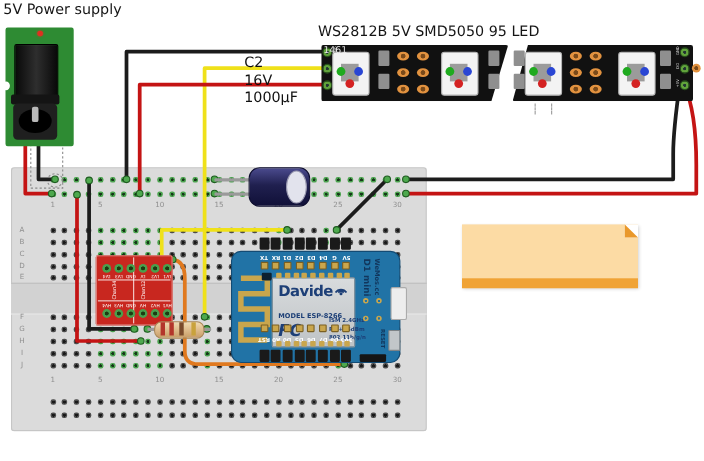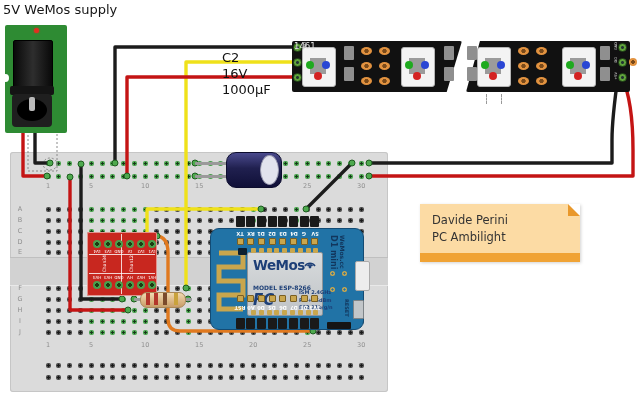--- a/index.html
+++ b/index.html
@@ -103,21 +103,22 @@
   .note-fold{position:absolute;right:0;top:0;width:0;height:0;border-left:12px solid #e9982b;border-top:12px solid #ffffff;}
   .note-text{position:absolute;left:12px;top:8px;font-size:11.5px;color:#333;line-height:16.5px;}
 
   .watermark{position:absolute;right:5px;bottom:2px;font-size:19px;color:#9e9e9e;letter-spacing:0.5px;z-index:5;}
 </style>
 </head>
 <body>
 
 <div id="stage">
 
-  <div class="t psu-title">5V WeMos supply</div>
+  <div class="t psu-title">5V Power supply</div>
+  <div class="t led-title">WS2812B 5V SMD5050 95 LED</div>
 
   <div class="breadboard">
     <div class="channel"></div>
     <div id="holes">
         <div class="hole hg" style="left: 35.5px; top: 8.5px;"></div>
         <div class="hole hg" style="left: 35.5px; top: 21.5px;"></div>
         <div class="hole hd" style="left: 35.5px; top: 54.5px;"></div>
         <div class="hole hd" style="left: 35.5px; top: 65.5px;"></div>
         <div class="hole hd" style="left: 35.5px; top: 76.5px;"></div>
         <div class="hole hd" style="left: 35.5px; top: 87.5px;"></div>
@@ -730,21 +731,21 @@
       <div class="band" style="left:33px;background:#c9a23c"></div>
     </div>
   </div>
 
   <div class="wemos">
     <svg class="abs" style="left:4px;top:18px" width="36" height="78">
       <path d="M4,6 H28 V20 H4 V34 H28 V48 H4 V62 H28" fill="none" stroke="#c9a64d" stroke-width="5"></path>
     </svg>
     <div class="antchip"></div>
     <div class="shield">
-      <div class="wm-logo">WeMos</div>
+      <div class="wm-logo">Davide</div>
       <svg class="abs" style="left:55px;top:4px" width="14" height="12">
         <path d="M2,9 a6,6 0 0 1 10,0 M4.5,9 a3.5,3.5 0 0 1 5,0" fill="none" stroke="#1d3f77" stroke-width="1.6"></path>
         <circle cx="7" cy="10" r="1.4" fill="#1d3f77"></circle>
       </svg>
       <div class="wm-model">MODEL ESP-8266</div>
       <div class="wm-fcc">FC</div>
       <div class="wm-specs">
         <div>ISM 2.4GHz</div>
         <div>PA +25dBm</div>
         <div>802.11b/g/n</div>
@@ -826,19 +827,15 @@
     <div class="blkpart"></div>
     <div class="golddot" style="left:119px;top:42px"></div>
     <div class="golddot" style="left:119px;top:58px"></div>
     <div class="golddot" style="left:131px;top:42px"></div>
     <div class="golddot" style="left:131px;top:58px"></div>
   </div>
 
   <div class="note">
     <div class="note-fold"></div>
     <div class="note-bar"></div>
-    <div class="note-text">
-      <div>Davide Perini</div>
-      <div>PC Ambilight</div>
-    </div>
   </div>
 
 </div>
 
 </body></html>

